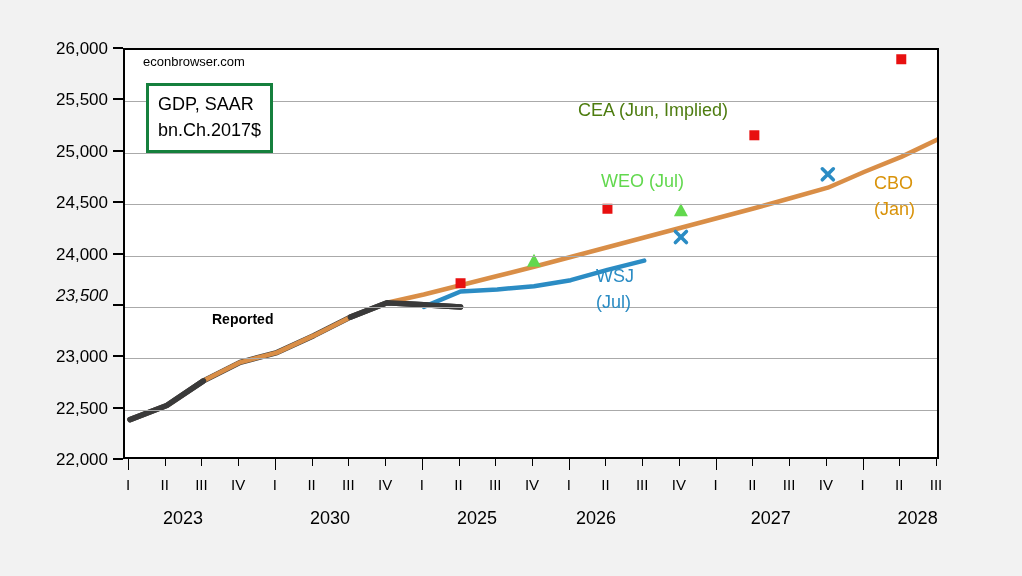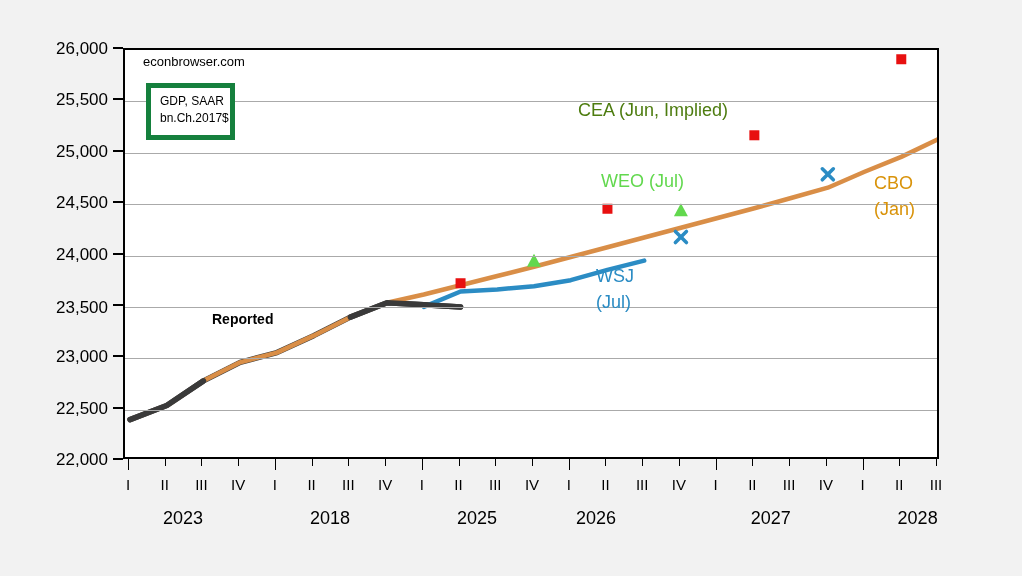--- a/index.html
+++ b/index.html
@@ -100,24 +100,24 @@
     top: 54px;
     font-size: 13px;
     color: #000;
     white-space: nowrap;
   }
   
   #units-box {
     position: absolute;
     left: 146px;
     top: 83px;
-    border: 5px solid #15803d;
+    border: 3px solid #15803d;
     background: #ffffff;
-    padding: 5px 1px 7px 9px;
-    font-size: 12px;
+    padding: 5px 9px 7px 9px;
+    font-size: 18px;
     line-height: 1.45;
     color: #000;
     white-space: nowrap;
   }
   
   .series-label {
     position: absolute;
     font-size: 18px;
     white-space: nowrap;
   }
@@ -161,21 +161,21 @@
 </style>
 </head>
 <body>
 
 <div id="chart-root">
 
   <div id="y-axis-labels">
       <div class="ytick-label" style="top: 459px; margin-left: 16px;">22,000</div>
       <div class="ytick-label" style="top: 407.625px;">22,500</div>
       <div class="ytick-label" style="top: 356.25px;">23,000</div>
-      <div class="ytick-label" style="top: 307px;">23,500</div>
+      <div class="ytick-label" style="top: 295px; font-style: italic;">23,500</div>
       <div class="ytick-label" style="top: 253.5px;">24,000</div>
       <div class="ytick-label" style="top: 202.125px;">24,500</div>
       <div class="ytick-label" style="top: 150.75px;">25,000</div>
       <div class="ytick-label" style="top: 99.375px;">25,500</div>
       <div class="ytick-label" style="top: 48px;">26,000</div>
     </div>
 
   <div id="plot-area">
     <div id="plot-inner">
       <svg class="overlay" id="series-svg" viewBox="0 0 816 411" preserveAspectRatio="none">
@@ -269,21 +269,21 @@
       <div class="quarter-label" style="left: 789.091px;">III</div>
       <div class="xtick-mark" style="left: 825.818px;"></div>
       <div class="quarter-label" style="left: 825.818px;">IV</div>
       <div class="xtick-mark major" style="left: 862.545px;"></div>
       <div class="quarter-label" style="left: 862.545px;">I</div>
       <div class="xtick-mark" style="left: 899.273px;"></div>
       <div class="quarter-label" style="left: 899.273px;">II</div>
       <div class="xtick-mark" style="left: 936px;"></div>
       <div class="quarter-label" style="left: 936px;">III</div>
       <div class="year-label" style="left: 183.091px;">2023</div>
-      <div class="year-label" style="left: 330px;">2018</div>
+      <div class="year-label" style="left: 330px;">2030</div>
       <div class="year-label" style="left: 476.909px;">2025</div>
       <div class="year-label" style="left: 596px;">2026</div>
       <div class="year-label" style="left: 770.727px;">2027</div>
       <div class="year-label" style="left: 917.636px;">2028</div>
     </div>
 
 <div class="ytick-mark" style="top: 458px;"></div>
     <div class="ytick-mark" style="top: 406.625px;"></div>
     <div class="ytick-mark" style="top: 355.25px;"></div>
     <div class="ytick-mark" style="top: 303.875px;"></div>

